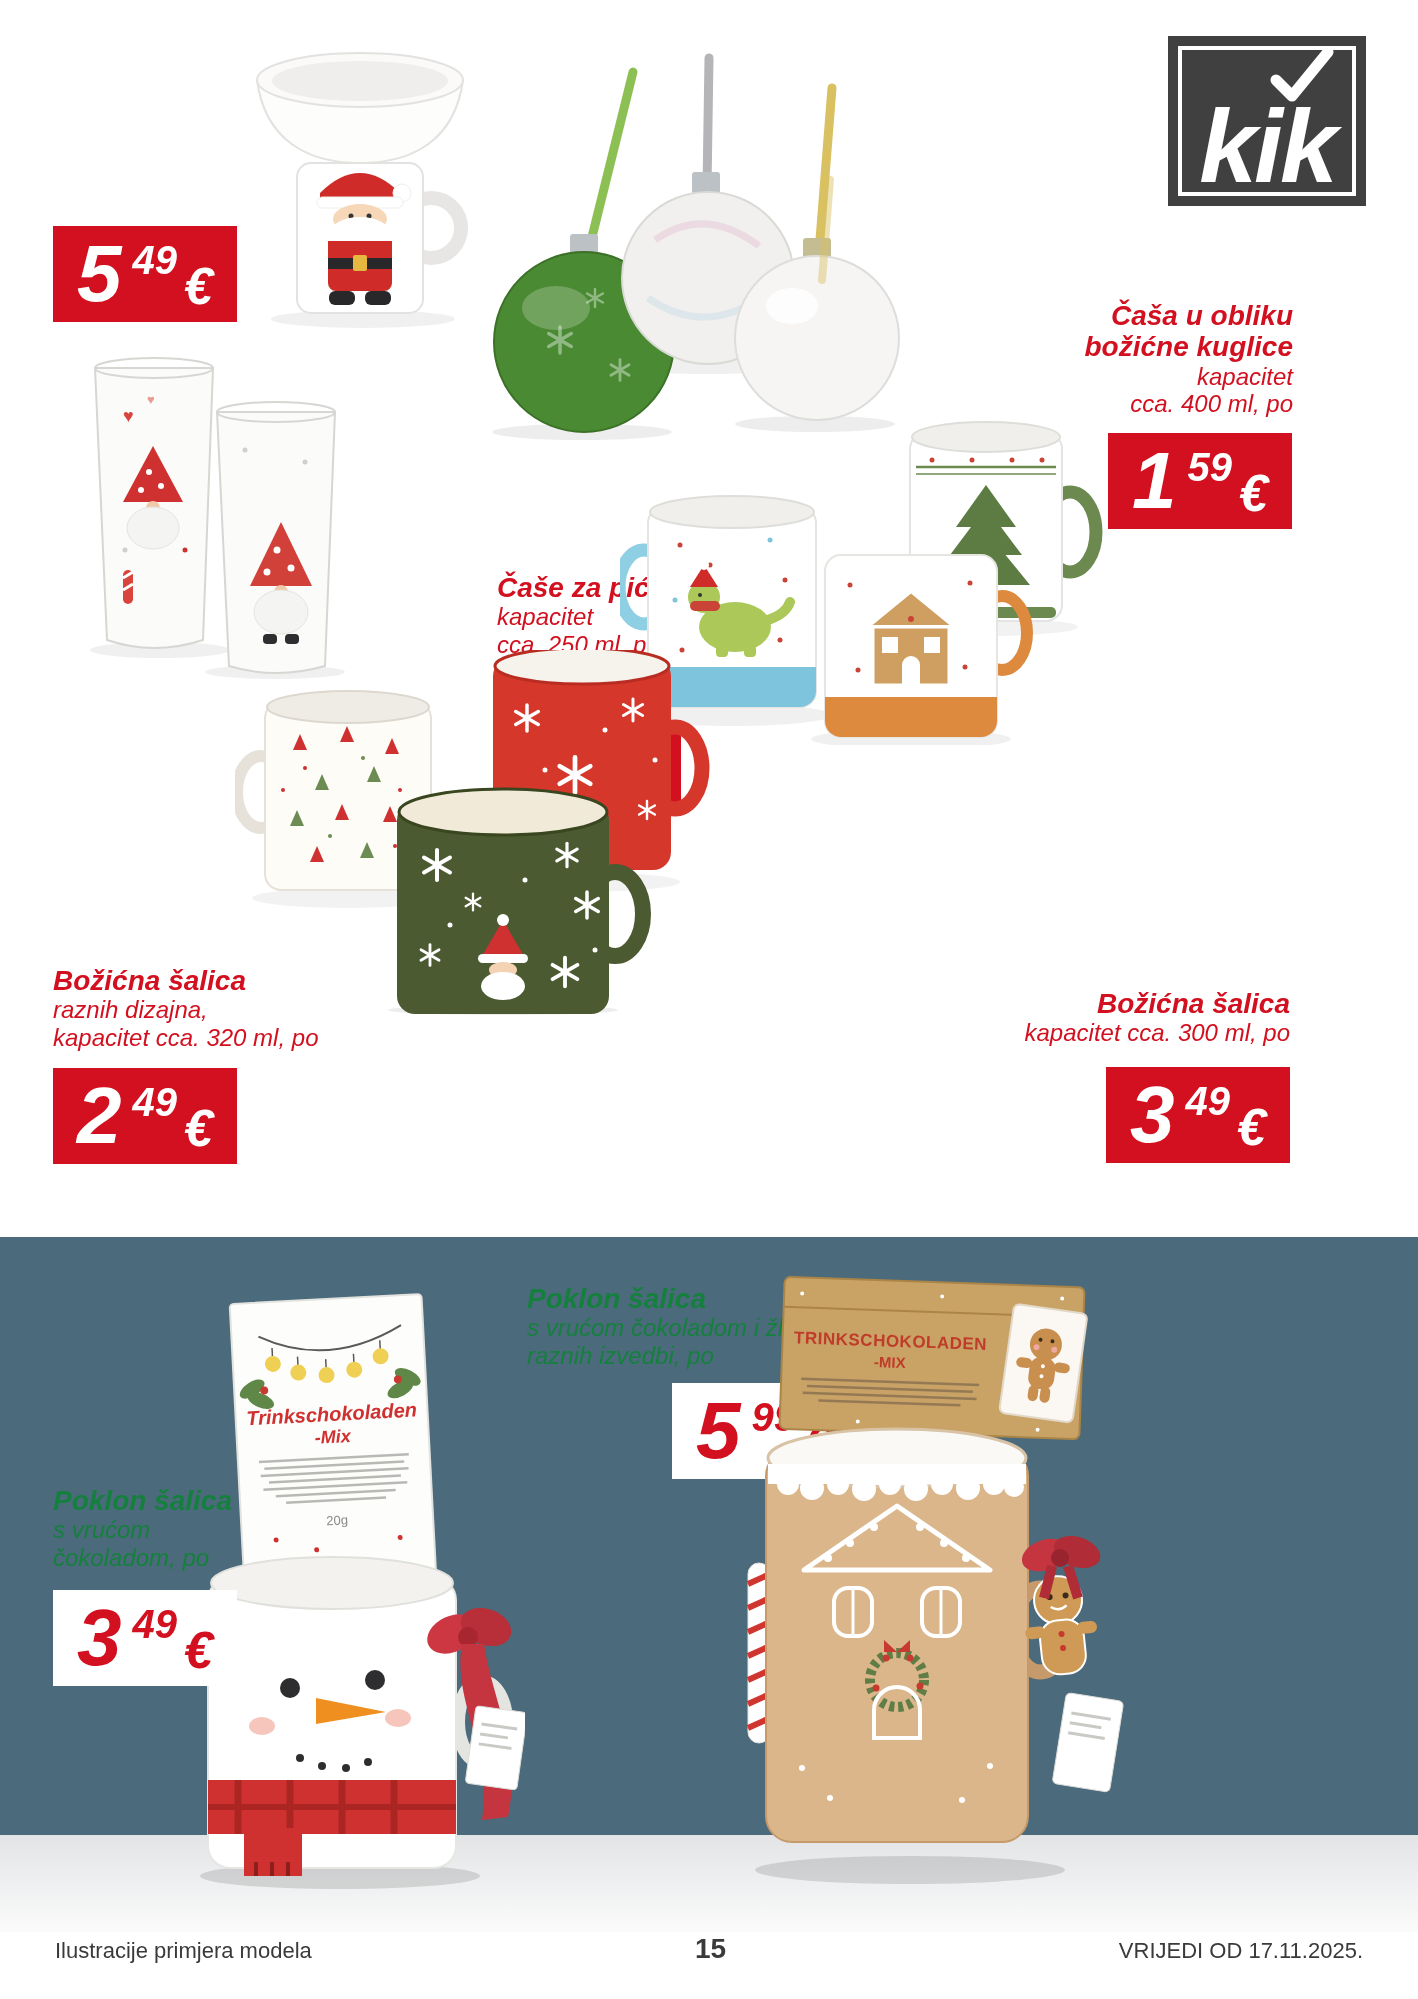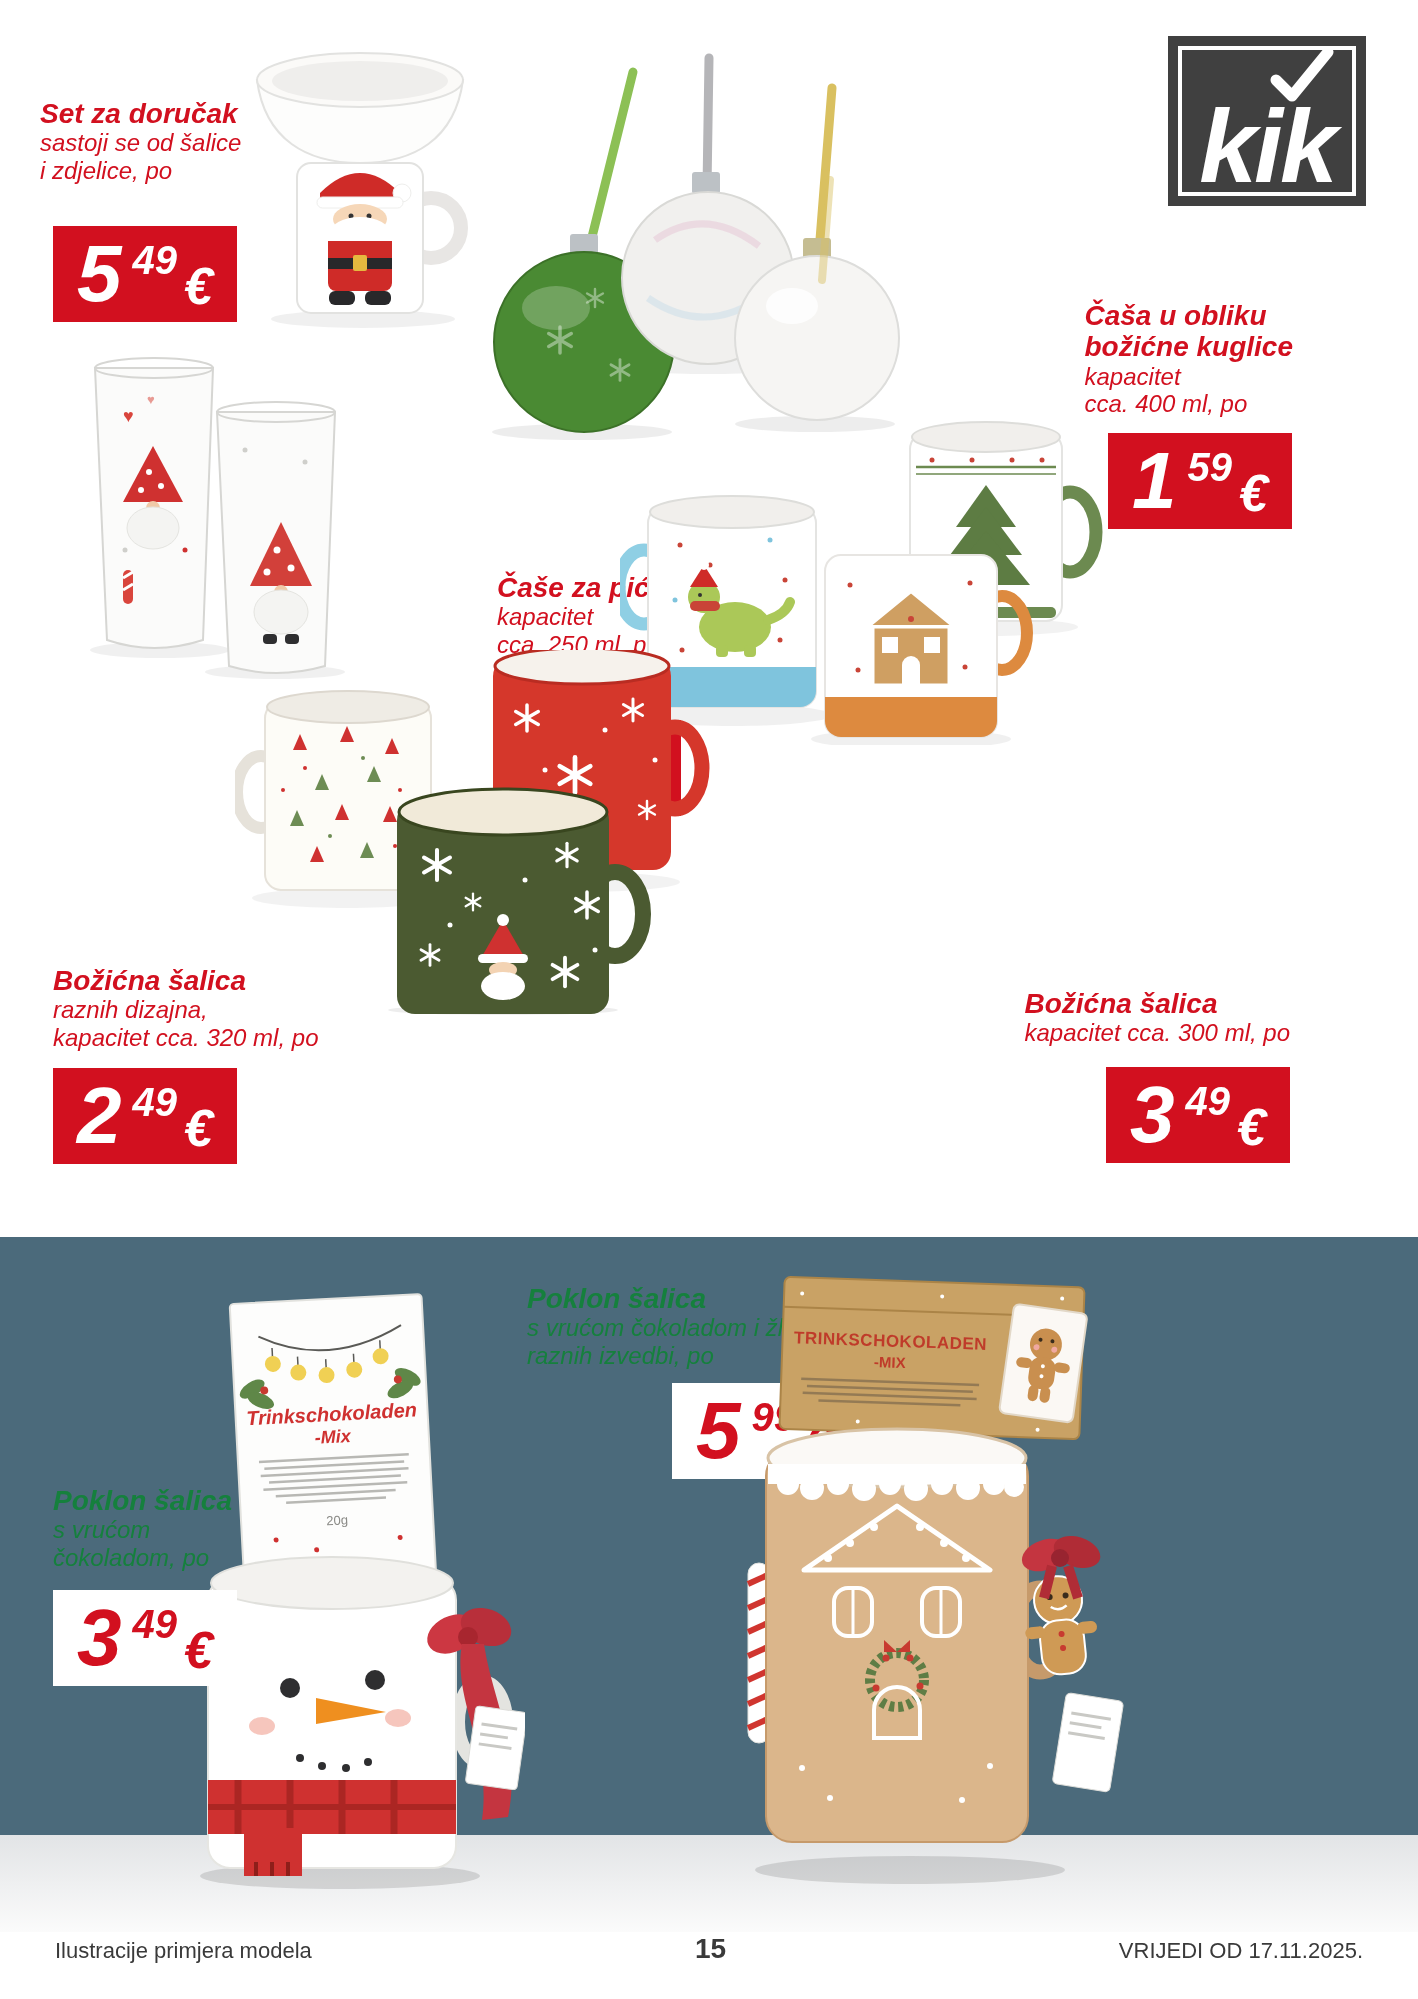--- a/index.html
+++ b/index.html
@@ -6,21 +6,21 @@
   html,body{background:#fff}
   body{font-family:"Liberation Sans",sans-serif}
   .page{position:relative;width:1418px;height:1999px;background:#ffffff;overflow:hidden}
   .teal-band{position:absolute;left:0;top:1237px;width:1418px;height:598px;background:#4b6a7b}
   .floor-band{position:absolute;left:0;top:1835px;width:1418px;height:97px;background:linear-gradient(#e2e4e6,#fbfbfb)}
   .tb{position:absolute;line-height:1.15}
   .tb .title{font-size:28px;font-weight:bold;font-style:italic;color:#d2101f;line-height:1.12}
   .tb .desc{font-size:24px;font-style:italic;color:#d2101f}
   .tb .unit{font-size:28px;font-weight:bold;font-style:italic;color:#d2101f;margin-top:12px}
   .tb.white .title,.tb.white .desc{color:#15803d}
-  .right-al{text-align:left}
+  .right-al{text-align:right}
   .badge{position:absolute;width:184px;height:96px;background:#d2101f;color:#fff;display:flex;justify-content:center;align-items:flex-start;font-weight:bold;font-style:italic;padding-top:11px}
   .badge .w{font-size:80px;line-height:.92;letter-spacing:-4px}
   .badge .c{font-size:40px;line-height:1;margin-top:3px;margin-left:15px}
   .badge .e{font-size:52px;line-height:1;align-self:flex-end;margin:0 0 10px 7px}
   .badge.inv{background:#ffffff;color:#d2101f}
   .illus{position:absolute}
   .illus svg{display:block;width:100%;height:100%}
   svg text{font-family:"Liberation Sans",sans-serif}
   
   .kik{position:absolute;left:1168px;top:36px;width:198px;height:170px;background:#404040;padding:10px}
@@ -42,25 +42,20 @@
         <line x1="0" y1="-13" x2="0" y2="13"></line>
         <line x1="-11.3" y1="-6.5" x2="11.3" y2="6.5"></line>
         <line x1="-11.3" y1="6.5" x2="11.3" y2="-6.5"></line>
       </g>
     </defs>
   </svg>
 
   <div class="teal-band"></div>
   <div class="floor-band"></div>
 
-  <div class="tb" style="left:40px;top:98px">
-    <div class="title">Set za doručak</div>
-    <div class="desc">sastoji se od šalice</div>
-    <div class="desc">i zdjelice, po</div>
-  </div>
   <div class="badge" style="left:53px;top:226px">
     <span class="w">5</span>
     <span class="c">49</span>
     <span class="e">€</span>
   </div>
 
   <div class="illus" style="left:225px;top:35px;width:270px;height:300px">
     <svg viewBox="0 0 270 300">
       <ellipse cx="138" cy="284" rx="92" ry="9" fill="#000" opacity="0.06"></ellipse>
       <circle cx="206" cy="193" r="30" fill="none" stroke="#e8e6e4" stroke-width="14"></circle>

